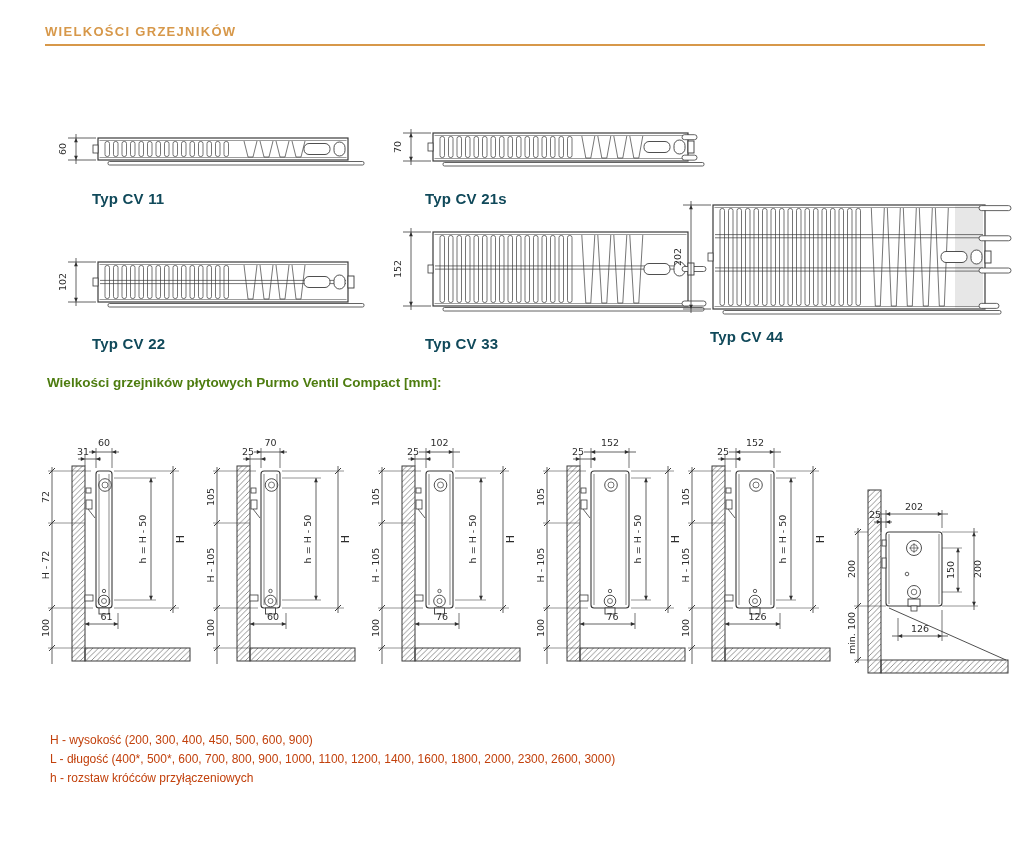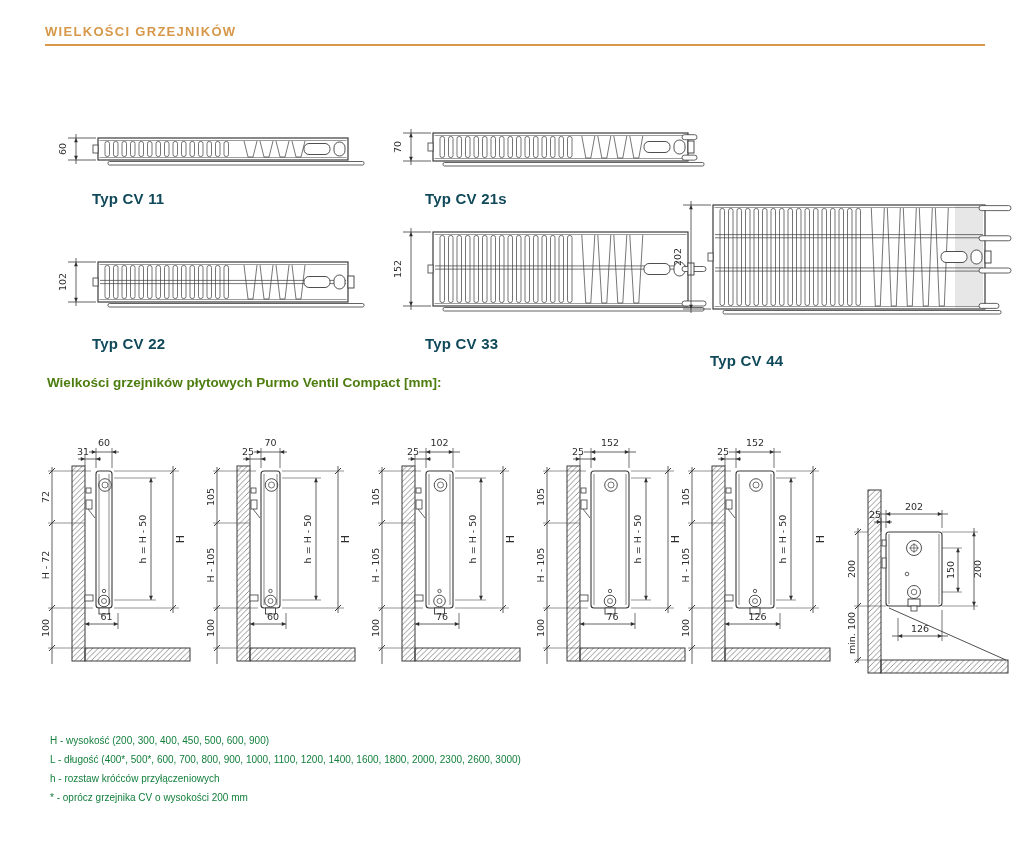--- a/index.html
+++ b/index.html
@@ -3,21 +3,21 @@
 <meta charset="utf-8">
 <style>
   html,body{margin:0;padding:0;background:#ffffff;}
   .page{position:relative;width:1027px;height:850px;background:#fff;
         font-family:"Liberation Sans","DejaVu Sans",sans-serif;overflow:hidden;}
   .title{position:absolute;left:45px;top:24px;color:#d7984a;font-size:13px;
          letter-spacing:1.3px;font-weight:700;}
   .rule{position:absolute;left:45px;top:44px;width:940px;height:2px;background:#d7984a;}
   .cap{position:absolute;color:#10495a;font-size:15px;font-weight:700;letter-spacing:.2px;margin-top:18px;}
   .subtitle{position:absolute;left:47px;top:375px;color:#4d7c0f;font-size:13.5px;font-weight:700;}
-  .legend{position:absolute;left:50px;top:731px;color:#15803d;font-size:10px;line-height:19px;}
+  .legend{position:absolute;left:50px;top:731px;color:#c2410c;font-size:12px;line-height:19px;}
   .legend div{white-space:nowrap;}
   svg{position:absolute;overflow:visible;}
   svg text{font-family:"DejaVu Sans","Liberation Sans",sans-serif;fill:#2d2d2d;}
 </style>
 </head>
 <body>
 
 <div class="page">
 
   <div class="title">WIELKOŚCI GRZEJNIKÓW</div>
@@ -217,21 +217,21 @@
       <rect x="314" y="73.02" width="32" height="5" rx="2.5" fill="#fff" stroke="#3b3b3b" stroke-width="0.8"></rect>
       <rect x="314" y="108.38" width="20" height="5" rx="2.5" fill="#fff" stroke="#3b3b3b" stroke-width="0.8"></rect>
       <rect x="320" y="56" width="6" height="12" rx="0" fill="#fff" stroke="#3b3b3b" stroke-width="0.9"></rect>
       <rect x="43" y="58" width="5" height="8" rx="0" fill="#fff" stroke="#3b3b3b" stroke-width="0.8"></rect>
     </svg>
 
   <div class="cap" style="left:92px;top:172px">Typ CV 11</div>
   <div class="cap" style="left:425px;top:172px">Typ CV 21s</div>
   <div class="cap" style="left:92px;top:317px">Typ CV 22</div>
   <div class="cap" style="left:425px;top:317px">Typ CV 33</div>
-  <div class="cap" style="left:710px;top:334px">Typ CV 44</div>
+  <div class="cap" style="left:710px;top:310px">Typ CV 44</div>
 
   <div class="subtitle">Wielkości grzejników płytowych Purmo Ventil Compact [mm]:</div>
 
   <svg id="sv0" style="left:38px;top:428px" width="165" height="265">
       <defs>
         <pattern id="h0" patternUnits="userSpaceOnUse" width="5.5" height="5.5">
           <path d="M0,5.5 L5.5,0" stroke="#4a4a4a" stroke-width="0.6" fill="none"></path>
         </pattern>
       </defs>
       <rect x="34" y="38" width="13" height="195" rx="0" fill="url(#h0)" stroke="#3b3b3b" stroke-width="1"></rect>
@@ -599,16 +599,15 @@
       <line x1="44" y1="168" x2="100" y2="168" stroke="#3b3b3b" stroke-width="0.8"></line>
       <polygon points="50,168 54.2,166.1 54.2,169.9" fill="#2f2f2f"></polygon>
       <polygon points="94,168 89.8,166.1 89.8,169.9" fill="#2f2f2f"></polygon>
       <text x="72" y="164" font-size="9.5" text-anchor="middle">126</text>
     </svg>
 
   <div class="legend">
     <div>H - wysokość (200, 300, 400, 450, 500, 600, 900)</div>
     <div>L - długość (400*, 500*, 600, 700, 800, 900, 1000, 1100, 1200, 1400, 1600, 1800, 2000, 2300, 2600, 3000)</div>
     <div>h - rozstaw króćców przyłączeniowych</div>
-    <div>* - oprócz grzejnika CV o wysokości 200 mm</div>
   </div>
 
 </div>
 
 </body></html>

